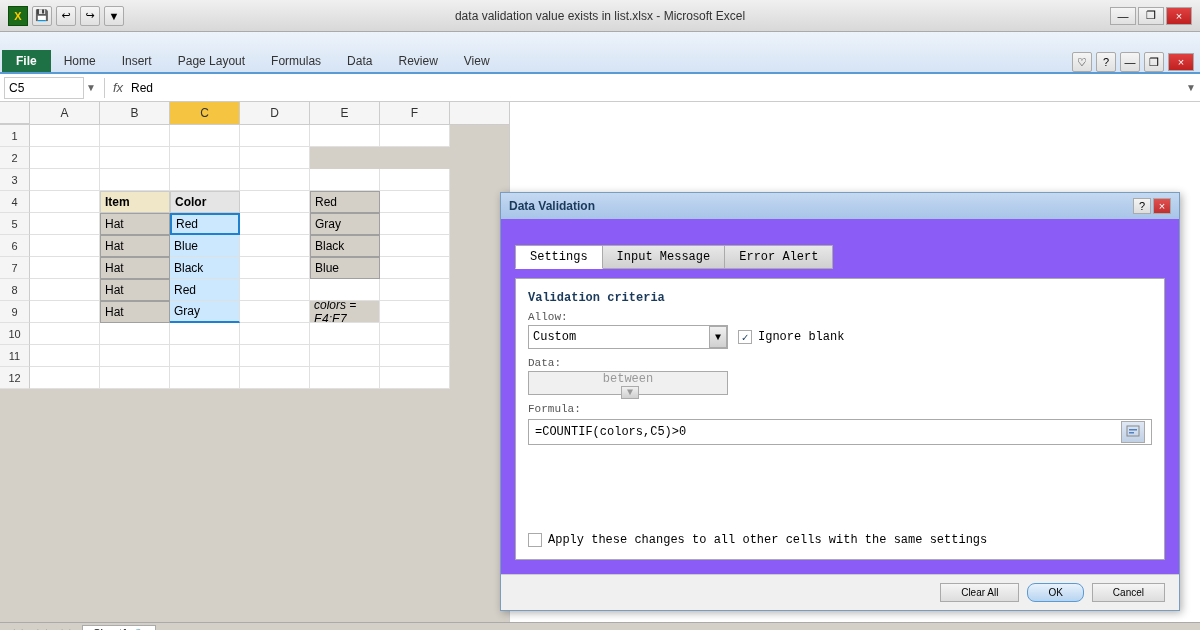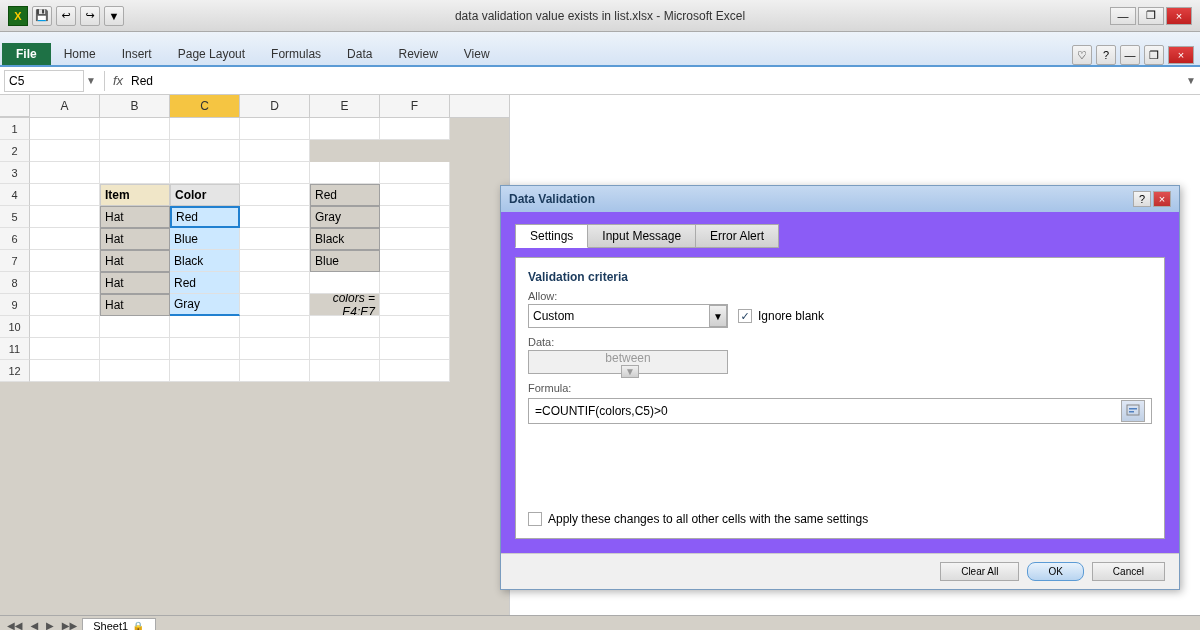--- a/index.html
+++ b/index.html
@@ -18,21 +18,21 @@
     .title-bar-left { display: flex; align-items: center; gap: 4px; }
     .excel-icon { width: 20px; height: 20px; background: #1b6b1b; display: flex; align-items: center; justify-content: center; color: #ffcc00; font-weight: bold; font-size: 11px; border: 1px solid #0d4d0d; }
     .title-bar-btn { width: 20px; height: 20px; background: linear-gradient(to bottom, #f5f5f5, #e0e0e0); border: 1px solid #aaa; display: flex; align-items: center; justify-content: center; font-size: 11px; cursor: pointer; border-radius: 2px; }
     .title-text { position: absolute; left: 50%; transform: translateX(-50%); font-size: 12px; color: #333; }
     .title-bar-controls { display: flex; gap: 2px; }
     .win-btn { width: 26px; height: 18px; background: linear-gradient(to bottom, #f5f5f5, #e0e0e0); border: 1px solid #aaa; display: flex; align-items: center; justify-content: center; font-size: 11px; cursor: pointer; }
     .win-btn.close { background: linear-gradient(to bottom, #e04040, #c02020); color: white; }
 
     
     .ribbon { background: linear-gradient(to bottom, #edf3fa, #d6e4f5); border-bottom: 2px solid #5b9bd5; }
-    .ribbon-tabs { display: flex; align-items: flex-end; height: 33px; padding: 0 2px; }
+    .ribbon-tabs { display: flex; align-items: flex-end; height: 40px; padding: 0 2px; }
     .ribbon-tab {
       padding: 4px 12px;
       font-size: 12px;
       cursor: pointer;
       border: 1px solid transparent;
       border-bottom: none;
       background: transparent;
       color: #333;
     }
     .ribbon-tab.file { background: #1e7145; color: white; font-weight: bold; padding: 4px 14px; border: none; }
@@ -124,21 +124,21 @@
       font-size: 12px;
       overflow: hidden;
     }
     .cell.bold { font-weight: bold; }
     .cell.header-cell { background: #f0e6c8; font-weight: bold; border: 1px solid #ccc; }
     .cell.selected-col { background: #e5e5e5; }
     .cell.selected-cell { background: #cce8ff; border: 2px solid #2080d0; }
     .cell.in-selection { background: #cce8ff; }
     .cell.list-cell { border: 1px solid #a0a0a0; }
     .cell.empty { background: white; }
-    .cell.italic { font-style: italic; text-align: right; }
+    .cell.italic { font-style: italic; }
     .cell.wide { width: 140px; }
 
     
     .sheet-tab-bar {
       height: 20px;
       background: #d4d0c8;
       display: flex;
       align-items: center;
       padding: 0 4px;
       border-top: 1px solid #aaa;
@@ -173,21 +173,21 @@
       display: flex;
       align-items: center;
       justify-content: space-between;
       padding: 0 8px;
     }
     .dialog-title { font-size: 12px; font-weight: bold; color: #1a3a5c; }
     .dialog-title-btns { display: flex; gap: 2px; }
     .dialog-btn { width: 18px; height: 16px; display: flex; align-items: center; justify-content: center; font-size: 11px; background: linear-gradient(to bottom, #f5f5f5, #ddd); border: 1px solid #aaa; cursor: pointer; }
     .dialog-btn.close { background: linear-gradient(to bottom, #e05050, #c03030); color: white; }
 
-    .dialog-body { padding: 12px 14px 14px; }
+    .dialog-body { padding: 26px 14px 14px; font-family: Liberation Mono, monospace; }
 
     
     .dialog-tabs { display: flex; gap: 0; margin-bottom: 10px; }
     .dialog-tab {
       padding: 4px 14px;
       border: 1px solid #aaa;
       background: linear-gradient(to bottom, #e8e8e8, #d0d0d0);
       font-size: 12px;
       cursor: pointer;
       margin-right: -1px;

